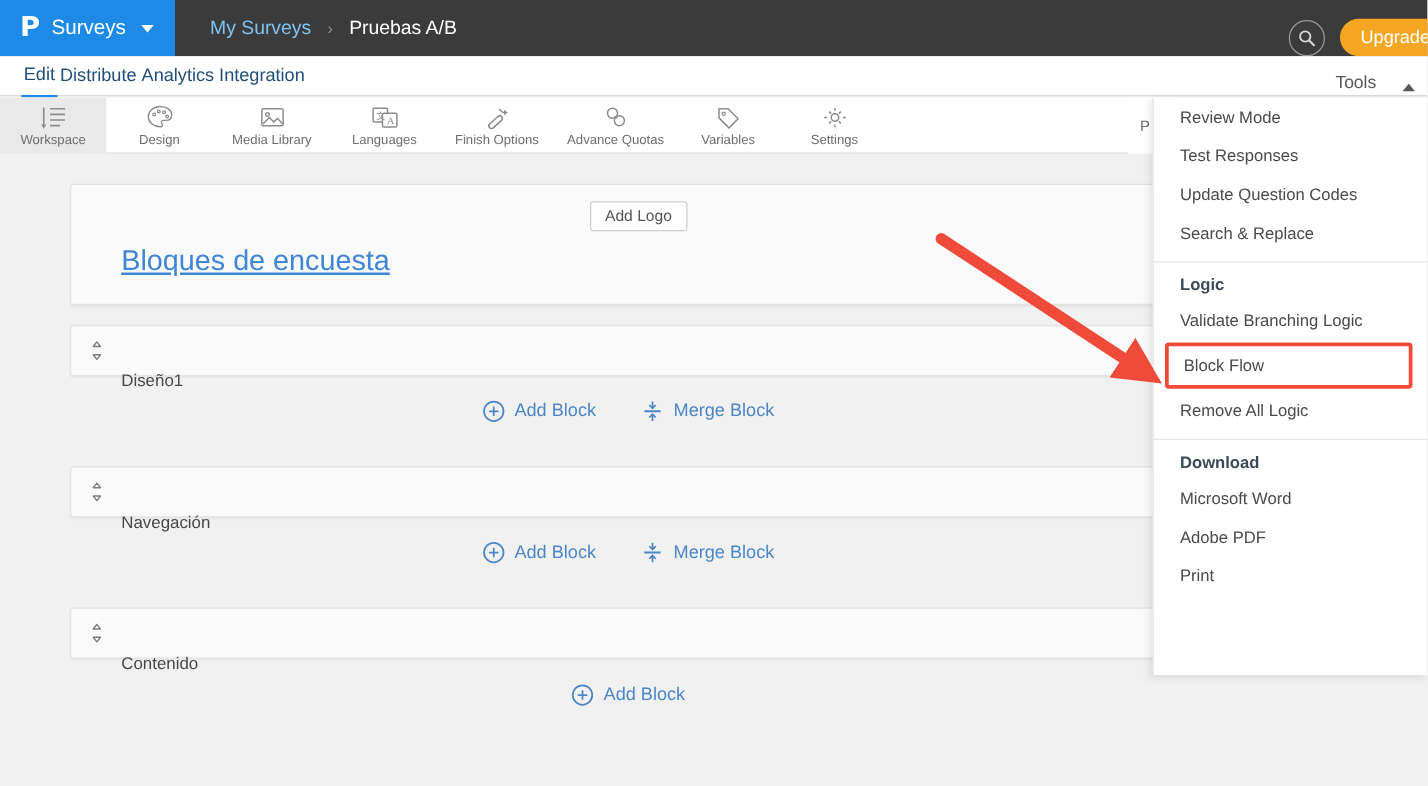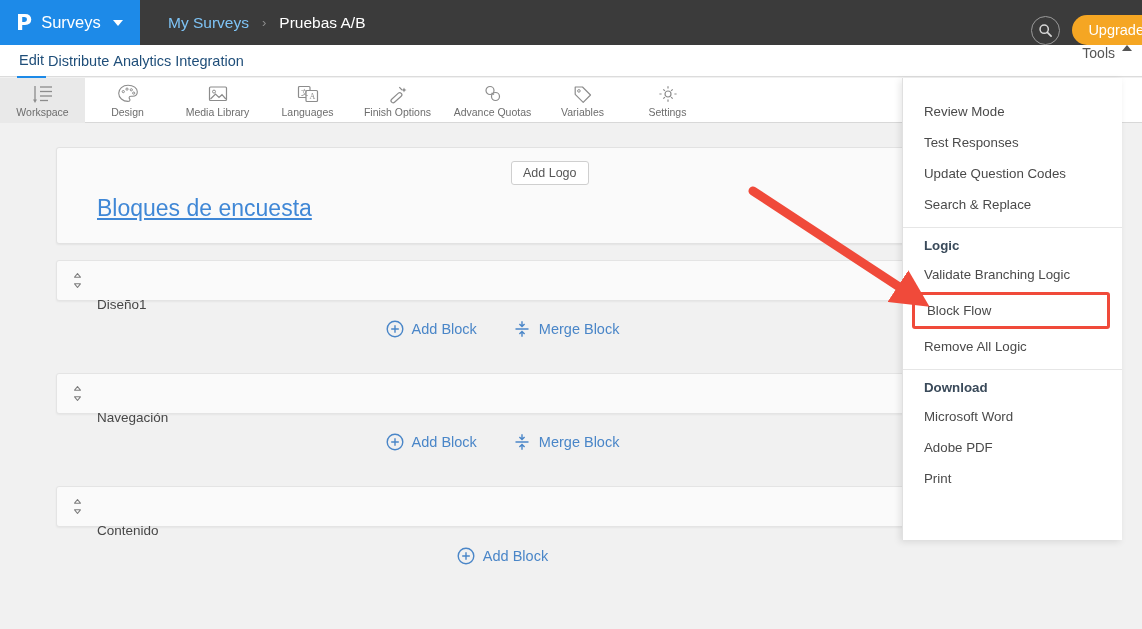--- a/index.html
+++ b/index.html
@@ -57,21 +57,21 @@
     background: #ffffff; border-bottom: 1px solid #dcdcdc;
   }
   .navtabs { display: flex; align-items: center; height: 32px; padding-left: 17px; }
   .navtab {
     font-size: 14.5px; color: #1f4e79; cursor: pointer; padding: 0 2px;
     line-height: 32px;
   }
   .navtab.active { color: #1f4e79; border-bottom: 2px solid #1d8ae8; }
   .tools-btn {
     position: absolute; right: 10px; top: 0; height: 28px;
-    display: flex; align-items: flex-start; gap: 7px; cursor: pointer;
+    display: flex; align-items: flex-end; gap: 21px; cursor: pointer;
   }
   .tools-label { font-size: 14px; color: #555555; }
   .tools-caret {
     width: 0; height: 0; border-left: 5px solid transparent;
     border-right: 5px solid transparent; border-bottom: 6px solid #555555;
   }
 
   
   .toolbar {
     position: absolute; left: 0; top: 78px; width: 1142px; height: 45px;
@@ -93,21 +93,21 @@
     background: #f1f1f1; overflow: hidden;
   }
   .panel {
     position: relative; margin: 24px 0 0 56px; width: 893px;
     background: #fafafa; border: 1px solid #e2e2e2; border-radius: 3px;
     height: 97px; box-shadow: 0 1px 2px rgba(0,0,0,.06);
   }
   .add-logo {
     position: absolute; left: 415px; top: 13px;
     border: 1px solid #cfcfcf; background: #ffffff; border-radius: 3px;
-    font-size: 12.5px; color: #555555; padding: 4px 11px; cursor: pointer; margin-left: 39px;
+    font-size: 12.5px; color: #555555; padding: 4px 11px; cursor: pointer;
   }
   .survey-title {
     position: absolute; left: 40px; top: 47px;
     font-size: 23px; color: #3f87d6; font-weight: normal; text-decoration: underline;
   }
 
   .block {
     position: relative; margin: 16px 0 0 56px; width: 893px; height: 41px;
     background: #fafafa; border: 1px solid #e4e4e4; border-radius: 3px;
     display: flex; align-items: center; box-shadow: 0 1px 2px rgba(0,0,0,.05);
@@ -131,24 +131,24 @@
   .act { display: flex; align-items: center; gap: 8px; cursor: pointer; }
   .act-label { font-size: 14.5px; color: #4a86c8; }
 
   .bottom-actions {
     display: flex; align-items: center; justify-content: center; gap: 36px;
     margin-left: 56px; width: 893px; margin-top: 20px;
   }
 
   
   .dropdown {
-    position: absolute; left: 902px; top: 78px; width: 220px;
+    position: absolute; left: 922px; top: 78px; width: 220px;
     background: #ffffff; border-left: 1px solid #e0e0e0;
     box-shadow: -2px 2px 7px rgba(0,0,0,.10);
-    padding: 18px 0 10px 0; z-index: 20; height: 462px;
+    padding: 0 0 10px 0; z-index: 20; height: 462px;
   }
   .dd-item {
     padding: 8px 0 8px 21px; font-size: 13.3px; color: #4a4a4a; cursor: pointer;
   }
   .dd-head {
     padding: 10px 0 6px 21px; font-size: 13.3px; color: #3a4a5a; font-weight: bold;
   }
   .dd-sep { height: 1px; background: #e6e6e6; margin: 7px 0 0 0; }
   .dd-item.highlighted {
     margin: 2px 12px 2px 9px; padding-left: 12px;

